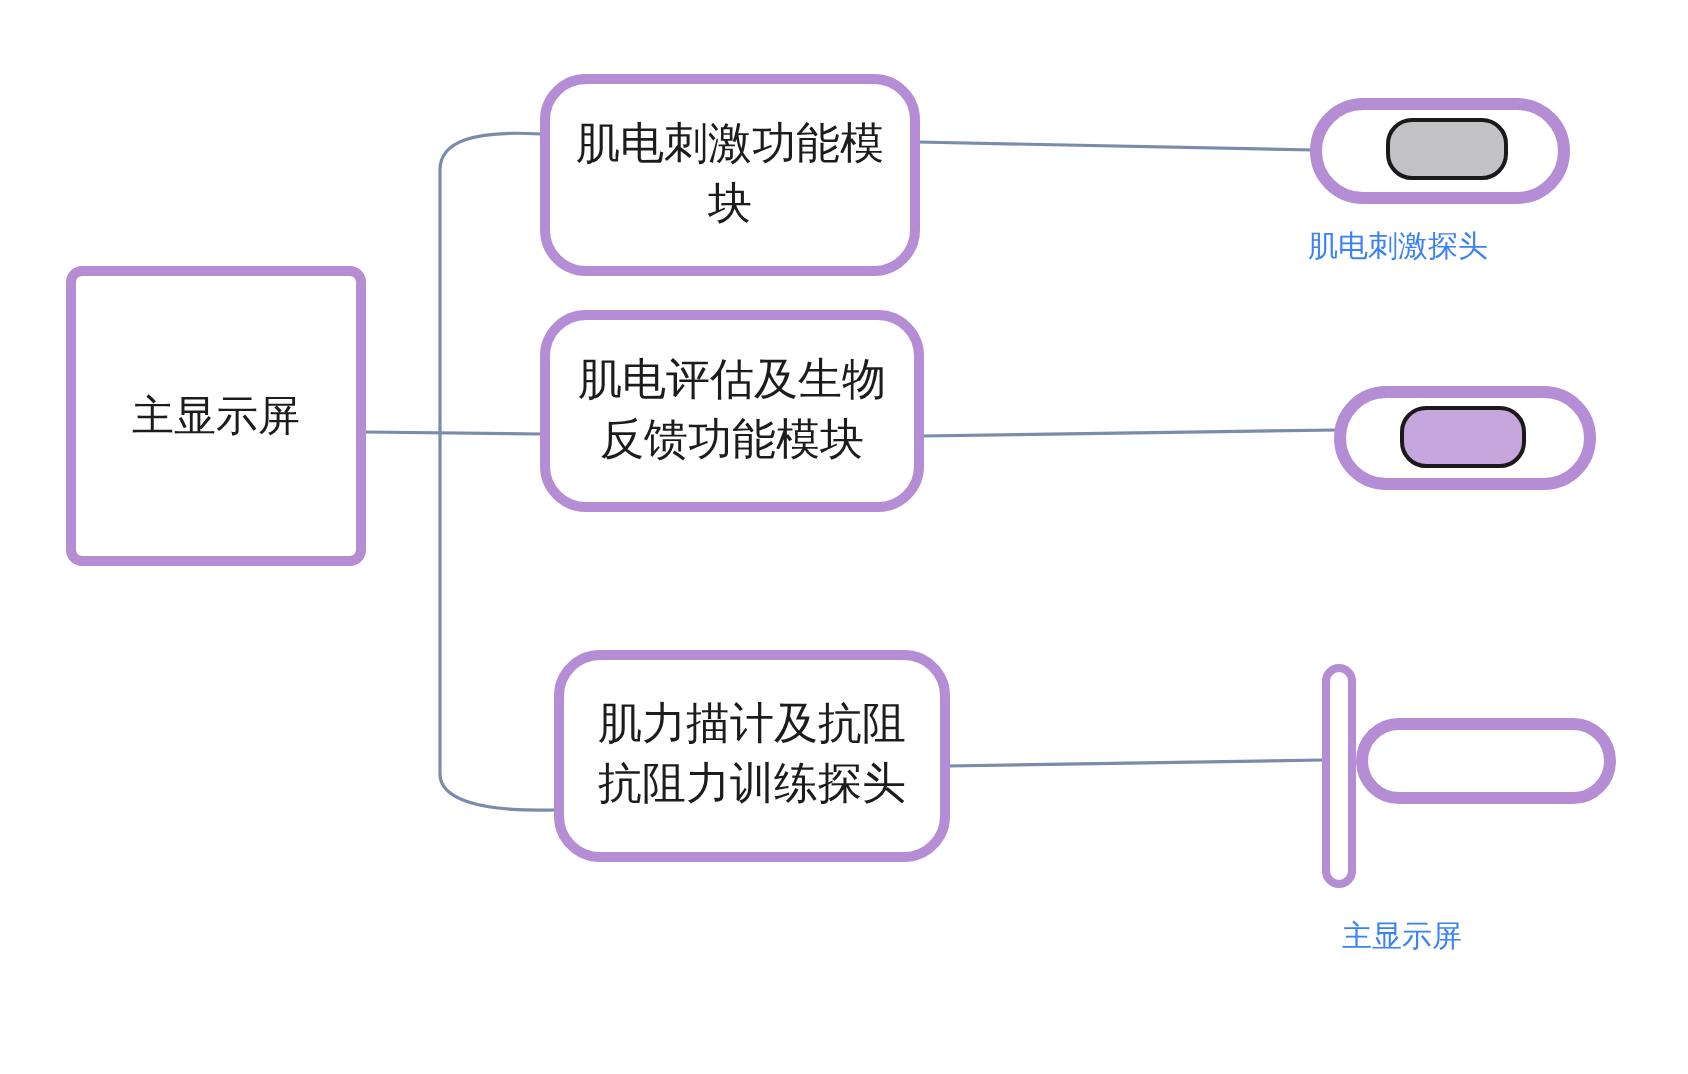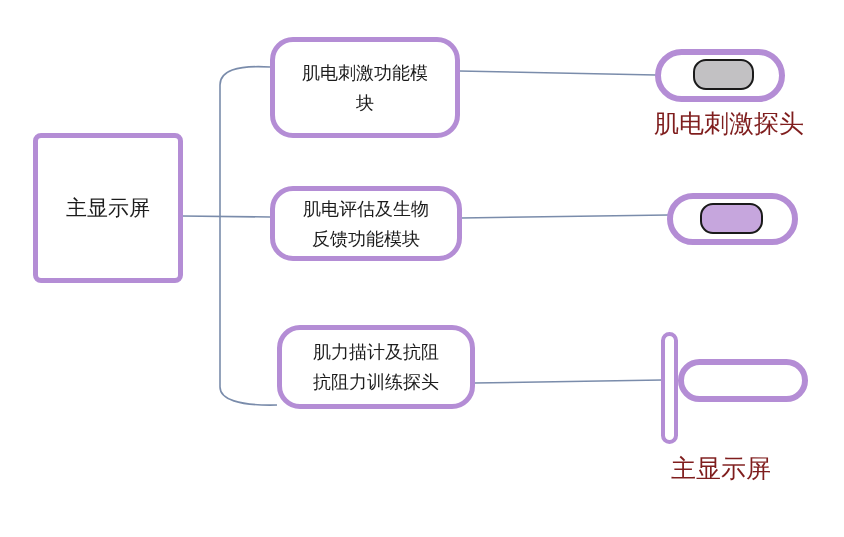--- a/index.html
+++ b/index.html
@@ -9,46 +9,46 @@
     background:#ffffff;
     overflow:hidden;
     font-family:"DejaVu Serif","Liberation Serif",serif;
     color:#1c1c1c;
   }
   .connectors{position:absolute;left:0;top:0;width:844px;height:537px;z-index:1;}
   .node{
     position:absolute;box-sizing:border-box;background:#ffffff;
     border:5px solid #b48dd5;z-index:2;
     display:flex;flex-direction:column;align-items:center;justify-content:center;
-    text-align:center;font-size:18px;line-height:30px;
+    text-align:center;font-size:22px;line-height:30px;
   }
   .node .line{display:block;}
   .main-box{left:33px;top:133px;width:150px;height:150px;border-radius:8px;font-size:21px;}
   .mod1{left:270px;top:37px;width:190px;height:101px;border-radius:23px;}
-  .mod2{left:270px;top:186px;width:192px;height:75px;border-radius:23px;}
-  .mod3{left:277px;top:325px;width:198px;height:84px;border-radius:23px;text-align:center;}
+  .mod2{left:270px;top:155px;width:192px;height:101px;border-radius:23px;}
+  .mod3{left:277px;top:325px;width:198px;height:106px;border-radius:23px;text-align:center;}
   .capsule-outer{
     position:absolute;box-sizing:border-box;background:#ffffff;
     border:6px solid #b48dd5;z-index:2;
   }
   .cap1{left:655px;top:49px;width:130px;height:53px;border-radius:27px;}
   .cap2{left:667px;top:193px;width:131px;height:52px;border-radius:26px;}
   .inner-pill{
     position:absolute;box-sizing:border-box;border:2px solid #1a1a1a;z-index:3;
   }
   .inner1{left:693px;top:59px;width:61px;height:31px;border-radius:13px;background:#c2c1c3;}
   .inner2{left:700px;top:203px;width:63px;height:31px;border-radius:13px;background:#c6a6dd;}
   .handle{left:678px;top:359px;width:130px;height:43px;border-radius:22px;border-width:6px;z-index:2;}
   .disc{
     position:absolute;box-sizing:border-box;background:#ffffff;
     border:4px solid #b48dd5;z-index:4;
     left:661px;top:332px;width:17px;height:112px;border-radius:9px;
   }
   .probe-label{
-    position:absolute;z-index:2;font-size:25px;line-height:27px;color:#7f1d1d;
+    position:absolute;z-index:2;font-size:15px;line-height:27px;color:#3b82f6;
     white-space:nowrap;
   }
   .label1{left:654px;top:110px;}
   .label3{left:671px;top:455px;}
   .probe-label .line{display:block;}
 </style>
 </head>
 <body>
 
 <div class="canvas">

